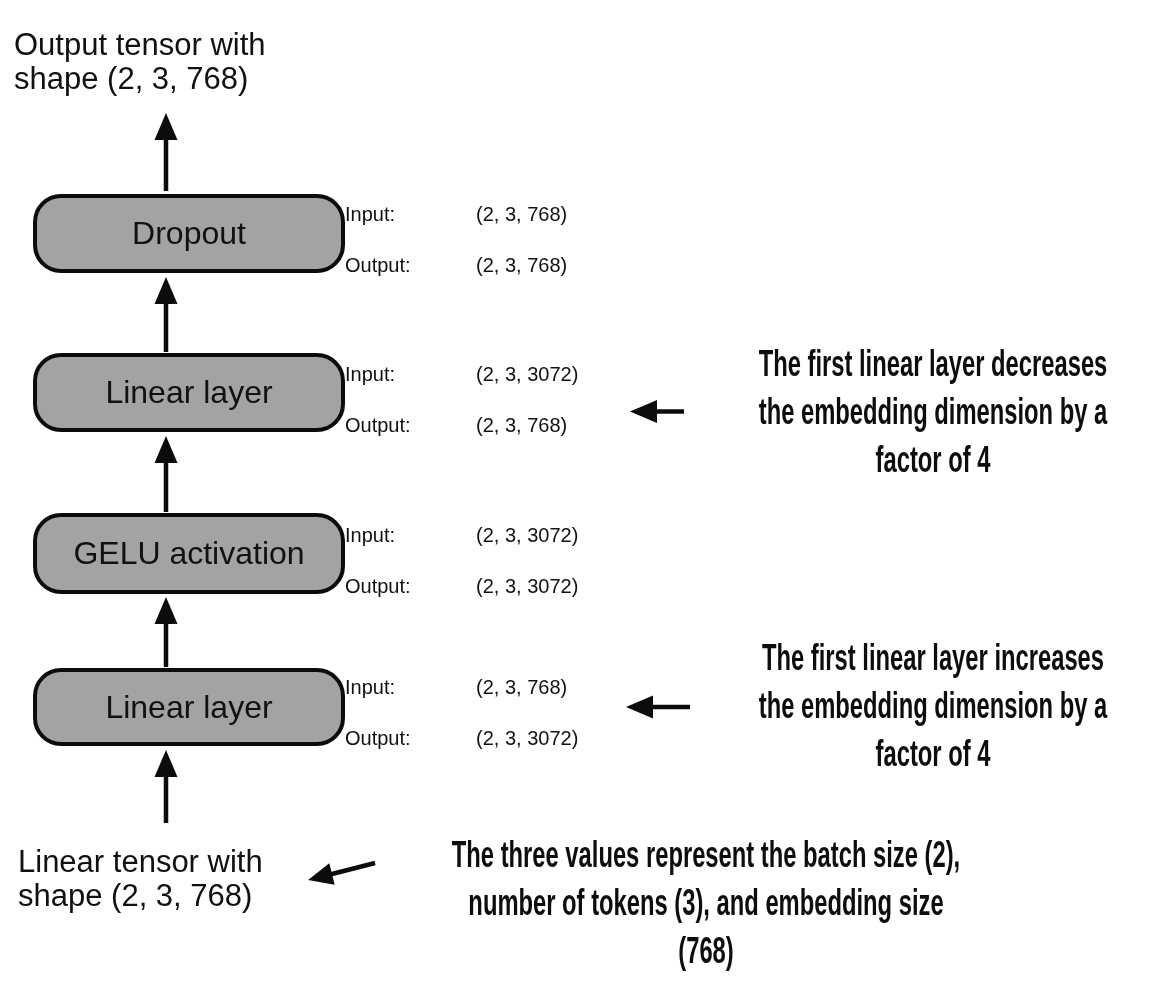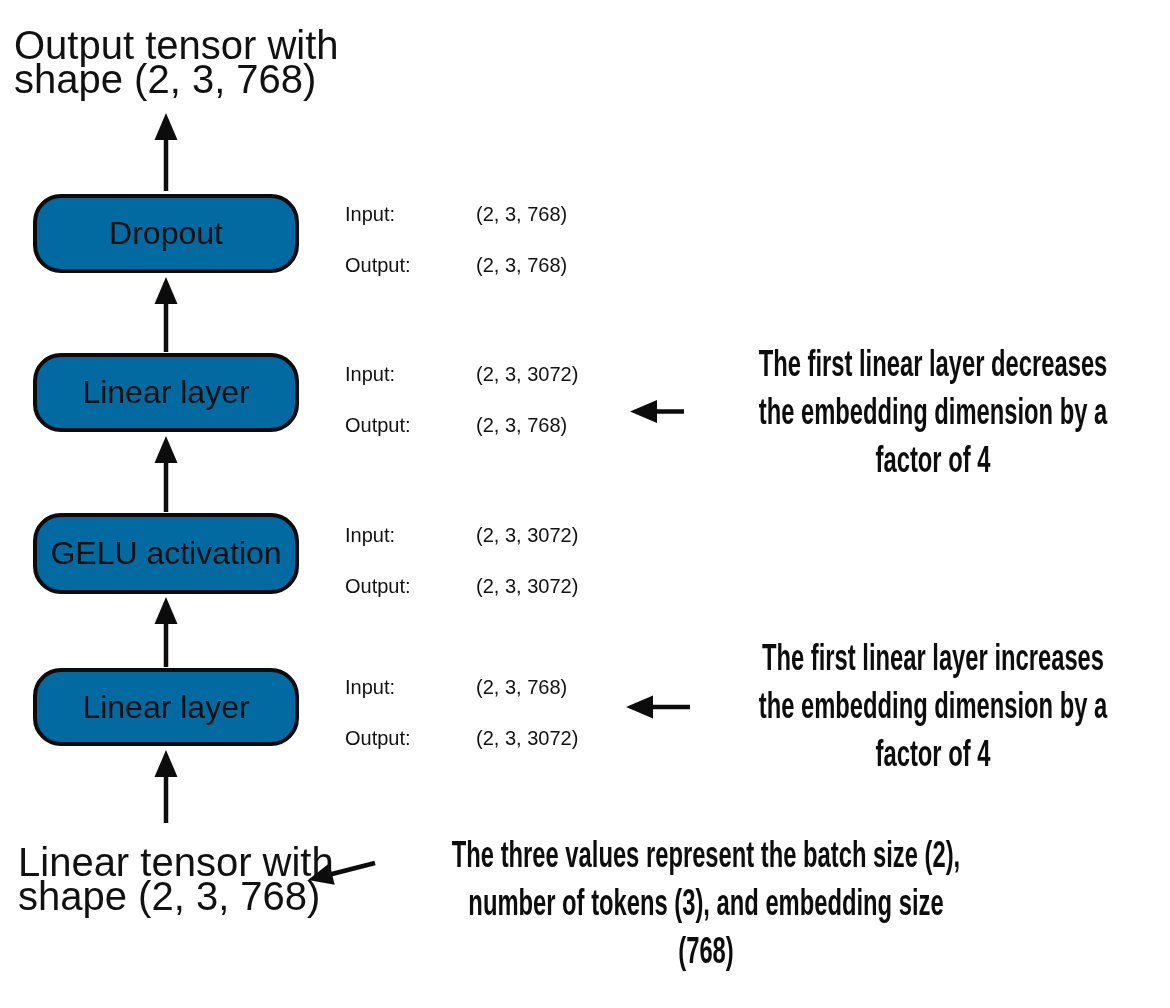--- a/index.html
+++ b/index.html
@@ -7,36 +7,36 @@
     position:relative;
     width:1170px;height:1008px;
     background:#ffffff;
     font-family:"Liberation Sans", sans-serif;
     color:#111111;
     overflow:hidden;
   }
   .arrow-layer{position:absolute;left:0;top:0;width:1170px;height:1008px;}
   .node{
     position:absolute;
-    left:33px;width:266px;height:79px;
+    left:33px;width:312px;height:79px;
     border:4.5px solid #0c0c0c;
     border-radius:28px;
-    background:#0369a1;
+    background:#a3a3a3;
     display:flex;align-items:center;justify-content:center;
     box-sizing:border-box;
   }
   .node-label{
     font-size:32px;
     color:#111111;
     white-space:nowrap;
   }
   .tensor-label{
     position:absolute;
     width:300px;
-    font-size:40px;
+    font-size:31px;
     line-height:34px;
     white-space:nowrap;
   }
   .shape-pair{
     position:absolute;
     left:345px;
     display:grid;
     grid-template-columns:115px auto;
     font-size:20px;
     line-height:35px;

